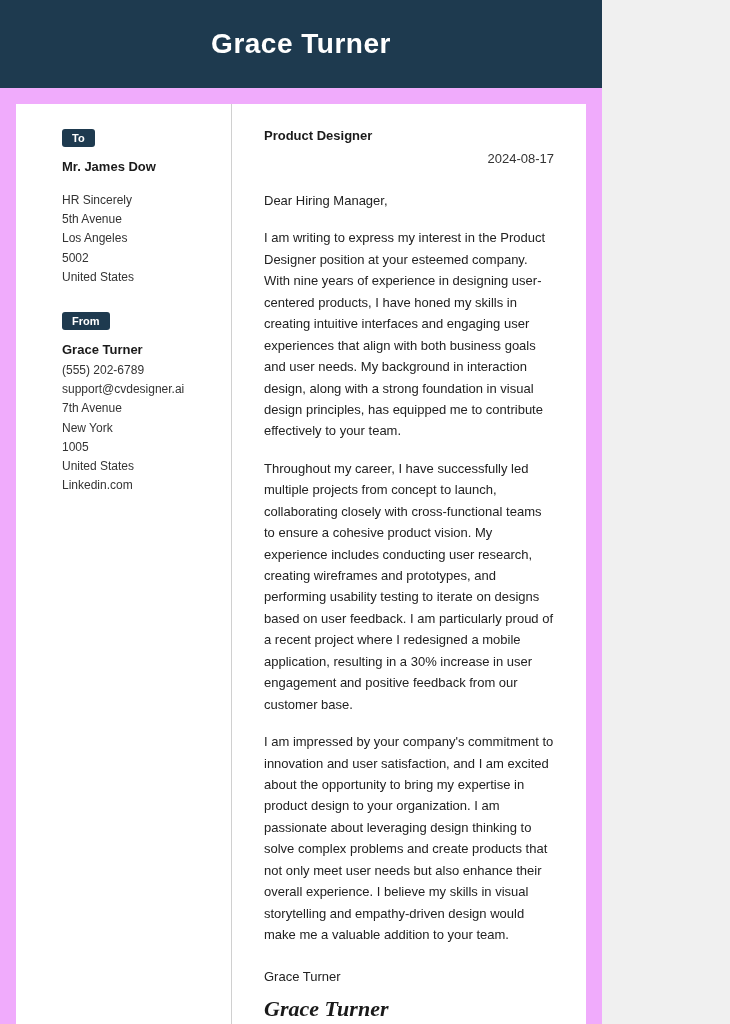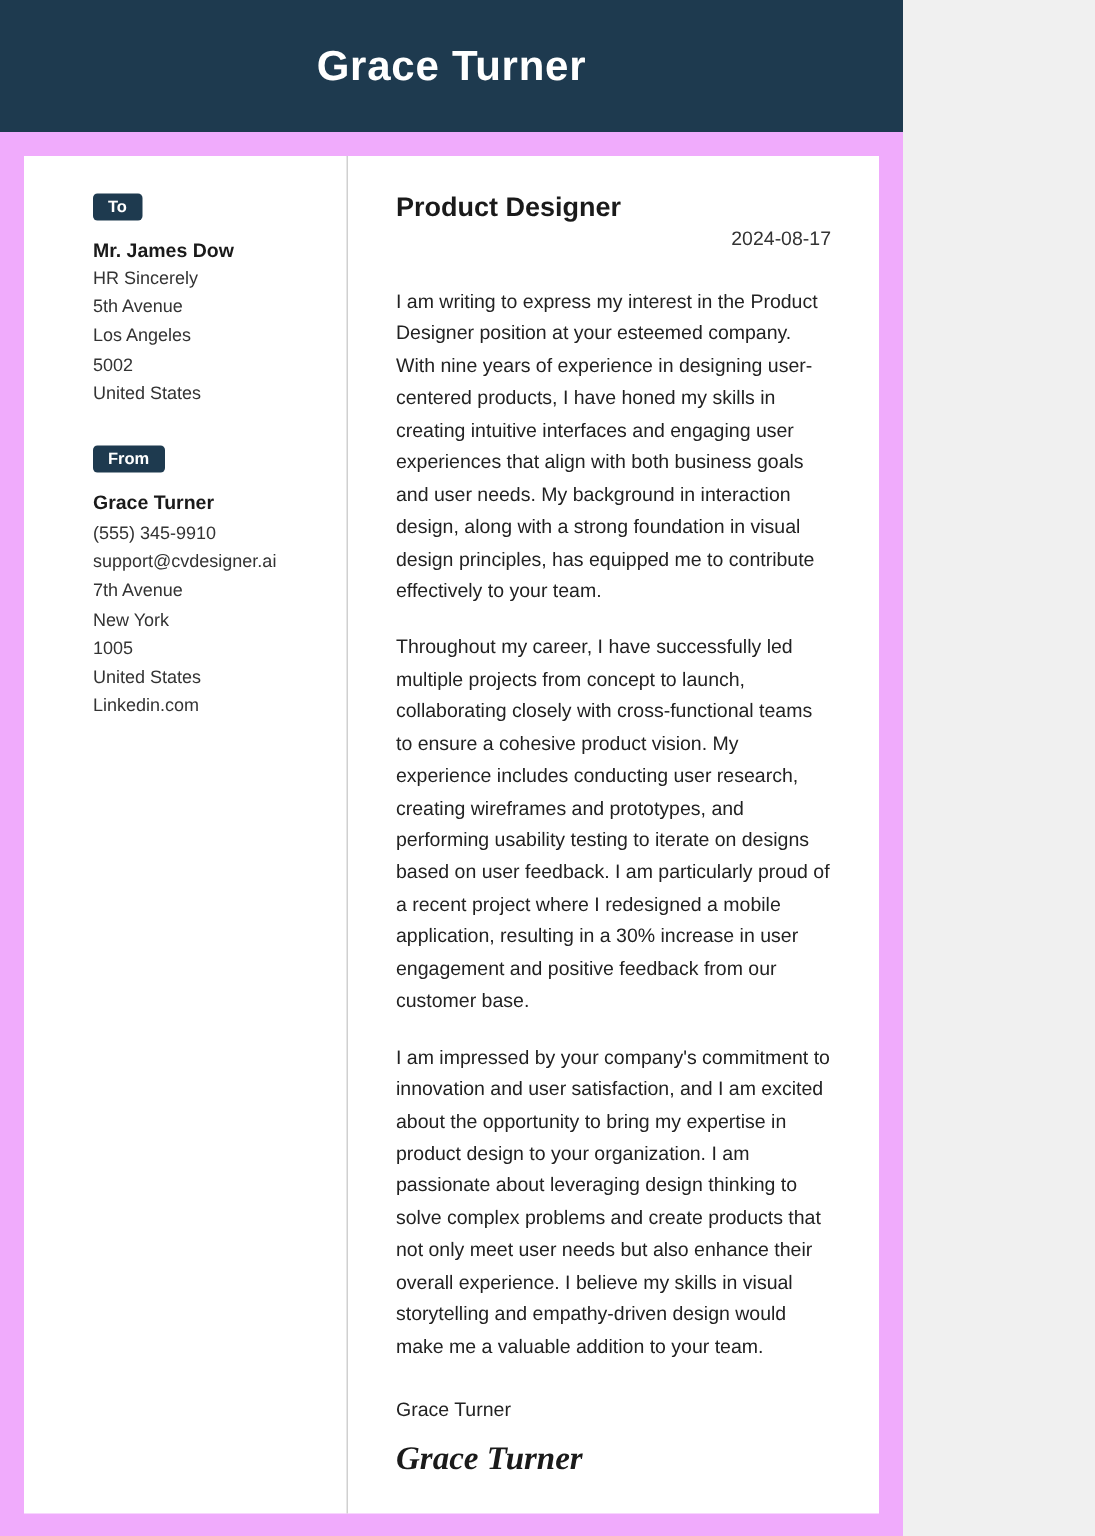--- a/index.html
+++ b/index.html
@@ -64,21 +64,21 @@
     }
 
     .to-section {
       margin-bottom: 24px;
     }
 
     .recipient-name {
       font-weight: 700;
       font-size: 13px;
       color: #1a1a1a;
-      margin-bottom: 2px;
+      margin-bottom: 17px;
     }
 
     .sidebar-text {
       font-size: 12px;
       color: #333333;
       line-height: 1.6;
     }
 
     .from-section {
       margin-top: 8px;
@@ -99,21 +99,21 @@
 
     .letter-header {
       display: flex;
       justify-content: space-between;
       align-items: flex-start;
       margin-bottom: 24px;
     }
 
     .job-title {
       font-weight: 700;
-      font-size: 18px;
+      font-size: 13px;
       color: #1a1a1a;
     }
 
     .letter-date {
       font-size: 13px;
       color: #333333;
       margin-top: 23px;
     }
 
     .letter-body {
@@ -173,39 +173,40 @@
         <div class="sidebar-text">HR Sincerely</div>
         <div class="sidebar-text">5th Avenue</div>
         <div class="sidebar-text">Los Angeles</div>
         <div class="sidebar-text">5002</div>
         <div class="sidebar-text">United States</div>
       </div>
 
       <div class="from-section">
         <span class="section-badge">From</span>
         <div class="sender-name">Grace Turner</div>
-        <div class="sidebar-text">(555) 345-9910</div>
+        <div class="sidebar-text">(555) 202-6789</div>
         <div class="sidebar-text">support@cvdesigner.ai</div>
         <div class="sidebar-text">7th Avenue</div>
         <div class="sidebar-text">New York</div>
         <div class="sidebar-text">1005</div>
         <div class="sidebar-text">United States</div>
         <div class="sidebar-text">Linkedin.com</div>
       </div>
 
     </div>
 
     <div class="main">
 
       <div class="letter-header">
         <div class="job-title">Product Designer</div>
         <div class="letter-date">2024-08-17</div>
       </div>
 
       <div class="letter-body">
+        <div class="salutation">Dear Hiring Manager,</div>
         <div class="paragraph">I am writing to express my interest in the Product Designer position at your esteemed company. With nine years of experience in designing user-centered products, I have honed my skills in creating intuitive interfaces and engaging user experiences that align with both business goals and user needs. My background in interaction design, along with a strong foundation in visual design principles, has equipped me to contribute effectively to your team.</div>
         <div class="paragraph">Throughout my career, I have successfully led multiple projects from concept to launch, collaborating closely with cross-functional teams to ensure a cohesive product vision. My experience includes conducting user research, creating wireframes and prototypes, and performing usability testing to iterate on designs based on user feedback. I am particularly proud of a recent project where I redesigned a mobile application, resulting in a 30% increase in user engagement and positive feedback from our customer base.</div>
         <div class="paragraph">I am impressed by your company's commitment to innovation and user satisfaction, and I am excited about the opportunity to bring my expertise in product design to your organization. I am passionate about leveraging design thinking to solve complex problems and create products that not only meet user needs but also enhance their overall experience. I believe my skills in visual storytelling and empathy-driven design would make me a valuable addition to your team.</div>
       </div>
 
       <div class="closing">
         <div class="closing-name">Grace Turner</div>
         <div class="signature">Grace Turner</div>
       </div>
 

